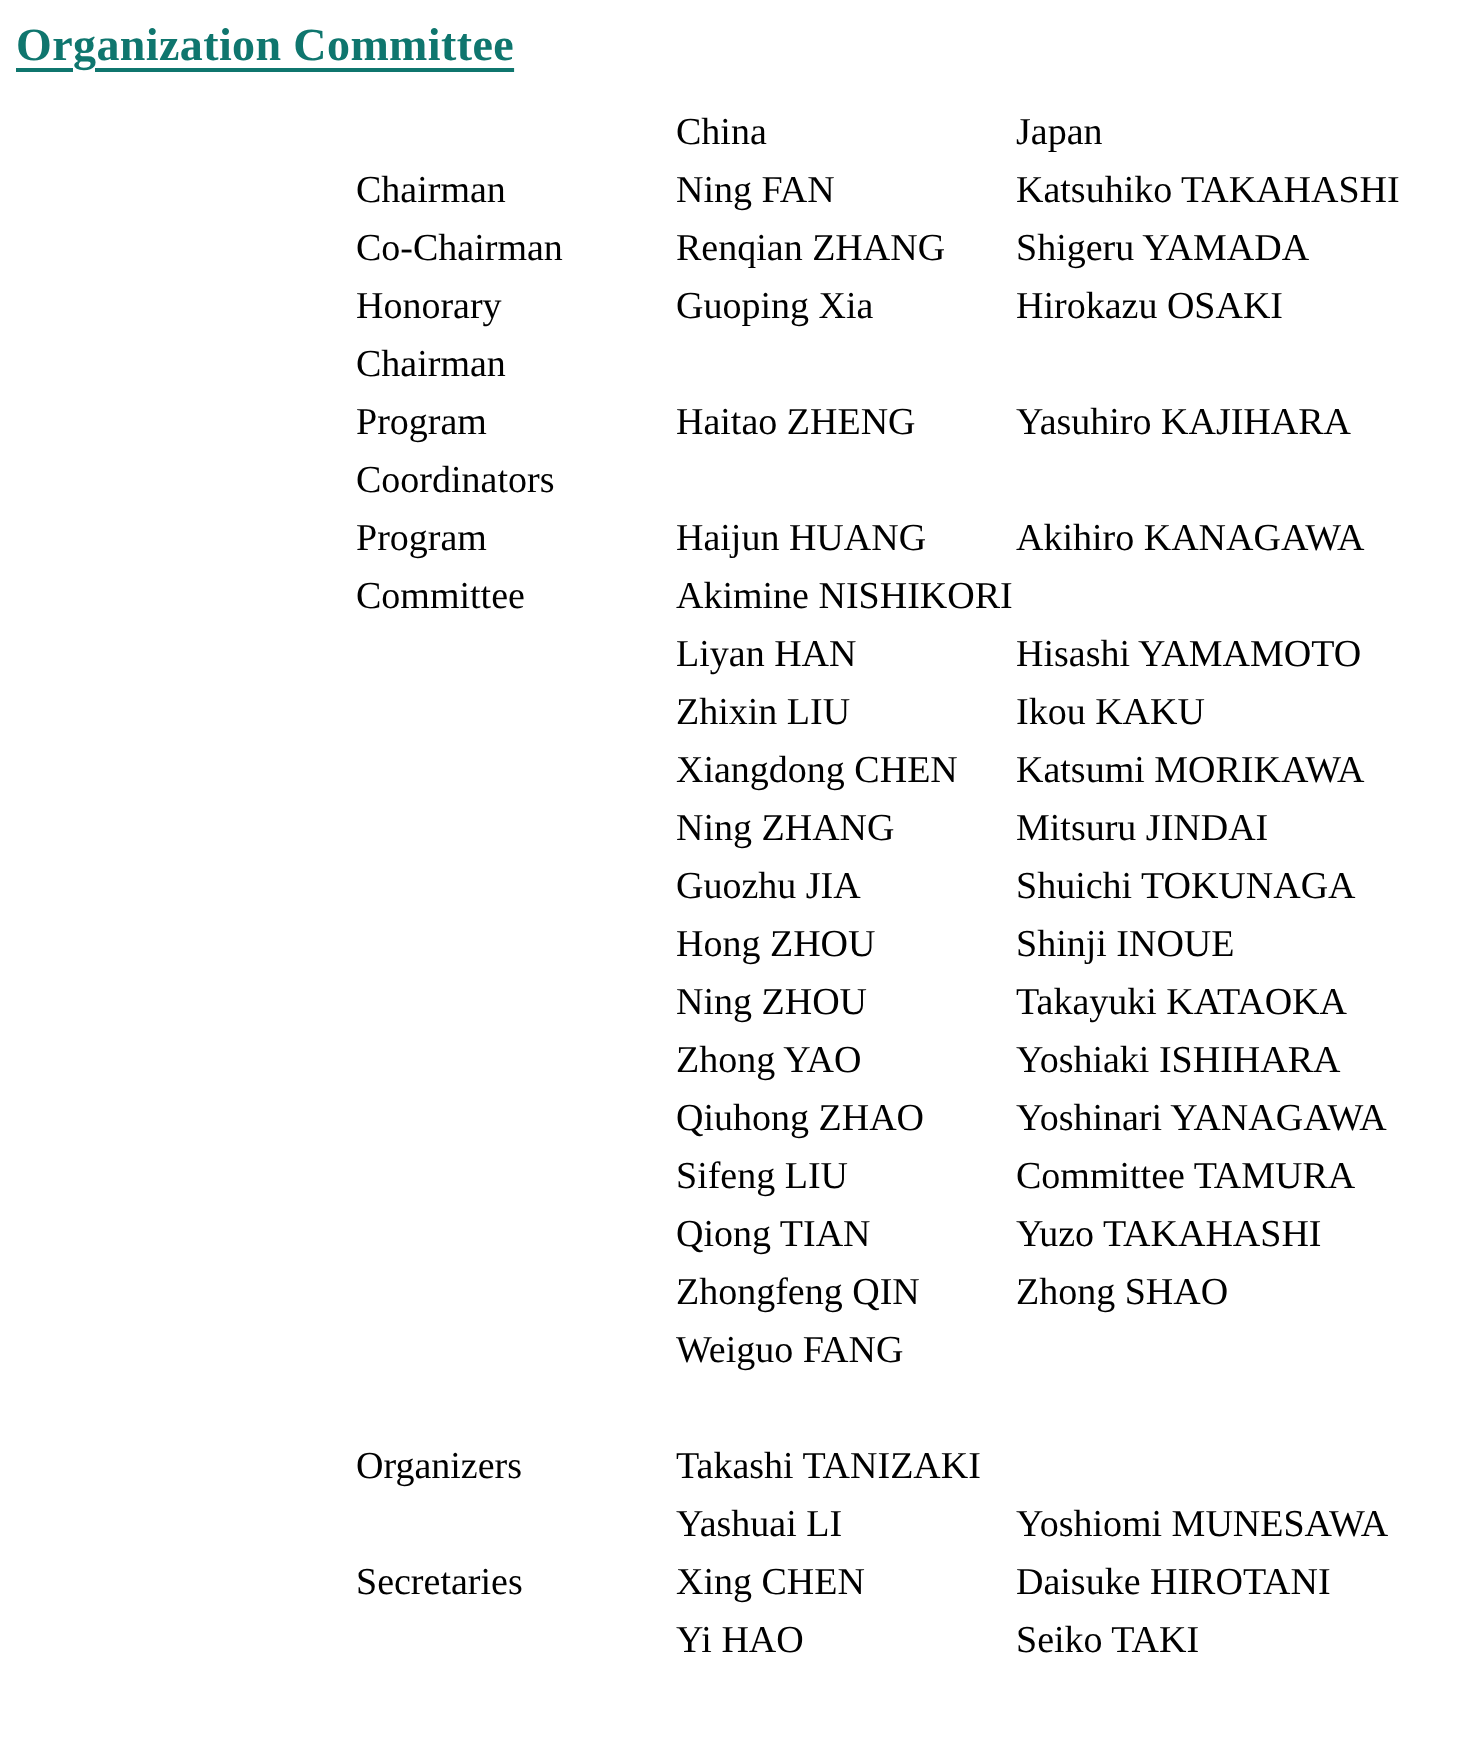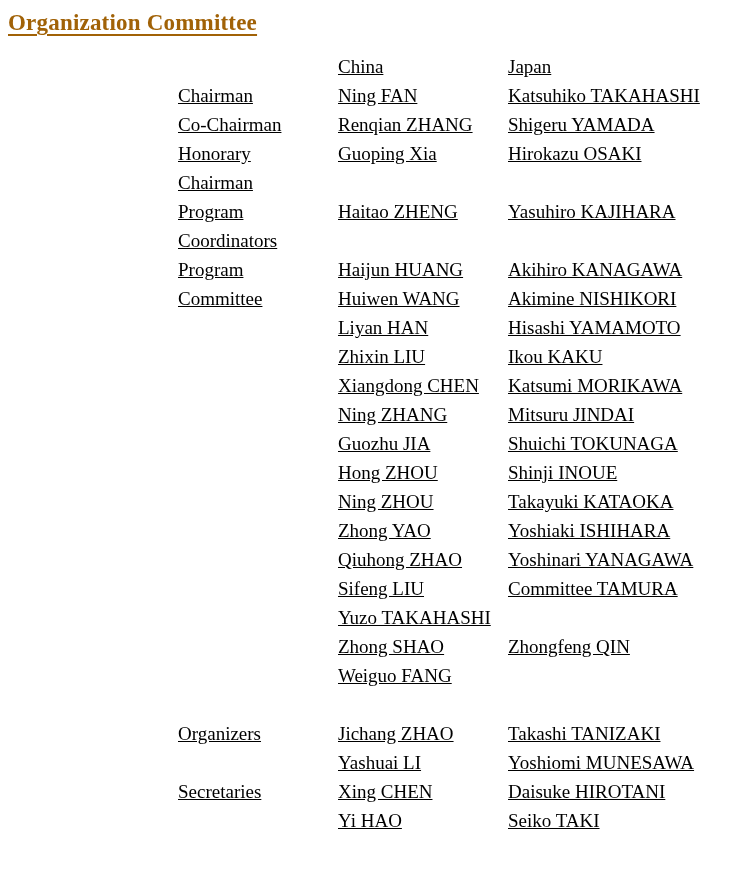--- a/index.html
+++ b/index.html
@@ -20,34 +20,33 @@
     position: absolute;
     left: 8px;
     top: 10px;
     margin: 0;
     font-size: 23px;
     font-weight: bold;
     letter-spacing: 0.2px;
     text-decoration: underline;
     text-decoration-thickness: 2px;
     text-underline-offset: 4px;
-    color: #a16207;
+    color: #0f766e;
   }
   .committee-table {
     position: absolute;
     left: 178px;
     top: 52px;
     width: 560px;
   }
   .row {
     display: grid;
     grid-template-columns: 160px 170px 230px;
     height: 29px;
     align-items: center;
-    text-decoration: underline;
   }
   .row.spacer-row {
     height: 29px;
   }
   .cell {
     font-size: 19px;
     line-height: 29px;
     white-space: nowrap;
     color: #000000;
   }
@@ -93,21 +92,20 @@
         <div class="cell"></div>
         <div class="cell"></div>
       </div>
       <div class="row">
         <div class="cell">Program</div>
         <div class="cell">Haijun HUANG</div>
         <div class="cell">Akihiro KANAGAWA</div>
       </div>
       <div class="row">
         <div class="cell">Committee</div>
-        <div class="cell">Huiwen WANG</div>
         <div class="cell">Akimine NISHIKORI</div>
       </div>
       <div class="row">
         <div class="cell"></div>
         <div class="cell">Liyan HAN</div>
         <div class="cell">Hisashi YAMAMOTO</div>
       </div>
       <div class="row">
         <div class="cell"></div>
         <div class="cell">Zhixin LIU</div>
@@ -148,39 +146,39 @@
         <div class="cell">Qiuhong ZHAO</div>
         <div class="cell">Yoshinari YANAGAWA</div>
       </div>
       <div class="row">
         <div class="cell"></div>
         <div class="cell">Sifeng LIU</div>
         <div class="cell">Committee TAMURA</div>
       </div>
       <div class="row">
         <div class="cell"></div>
+        <div class="cell">Qiong TIAN</div>
         <div class="cell">Yuzo TAKAHASHI</div>
       </div>
       <div class="row">
         <div class="cell"></div>
+        <div class="cell">Zhongfeng QIN</div>
         <div class="cell">Zhong SHAO</div>
-        <div class="cell">Zhongfeng QIN</div>
       </div>
       <div class="row">
         <div class="cell"></div>
         <div class="cell">Weiguo FANG</div>
       </div>
       <div class="row spacer-row">
         <div class="cell"></div>
         <div class="cell"></div>
         <div class="cell"></div>
       </div>
       <div class="row">
         <div class="cell">Organizers</div>
-        <div class="cell">Jichang ZHAO</div>
         <div class="cell">Takashi TANIZAKI</div>
       </div>
       <div class="row">
         <div class="cell"></div>
         <div class="cell">Yashuai LI</div>
         <div class="cell">Yoshiomi MUNESAWA</div>
       </div>
       <div class="row">
         <div class="cell">Secretaries</div>
         <div class="cell">Xing CHEN</div>

